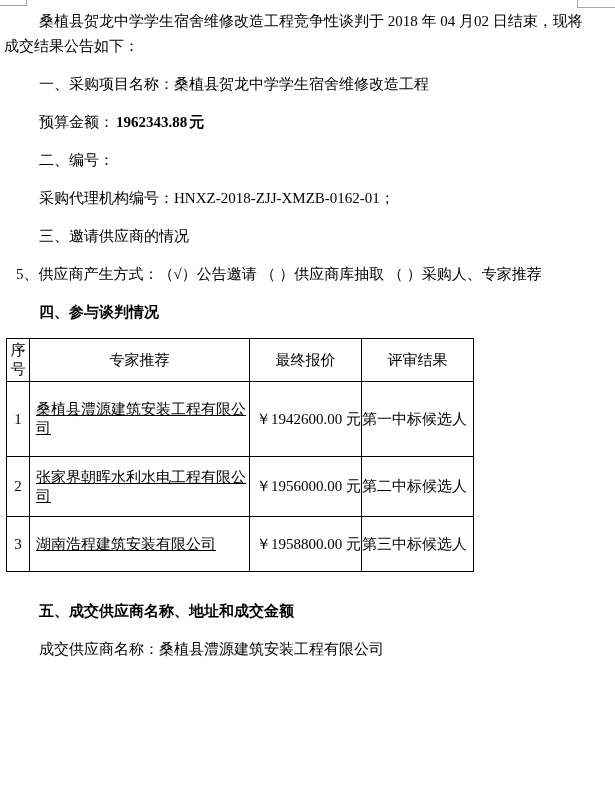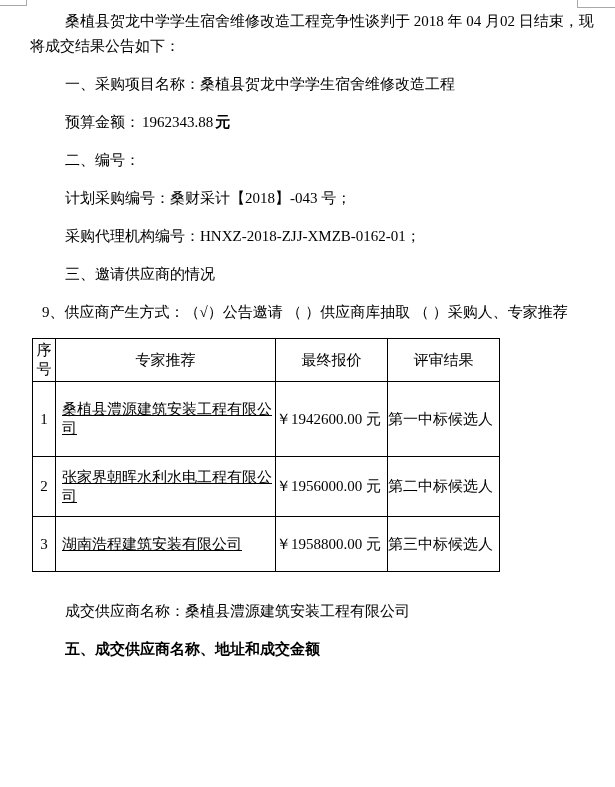--- a/index.html
+++ b/index.html
@@ -11,73 +11,73 @@
     overflow: hidden;
     font-family: "Liberation Serif", "DejaVu Serif", serif;
     font-size: 15px;
     color: #000000;
   }
   .crop-mark { position: absolute; top: 0; }
   .crop-mark.left  { left: 0;  width: 27px; height: 6px;
                      border-bottom: 1px solid #a8a8a8; border-right: 1px solid #a8a8a8; }
   .crop-mark.right { right: 0; width: 38px; height: 8px;
                      border-bottom: 1px solid #a8a8a8; border-left: 1px solid #a8a8a8; }
-  .content { padding: 9px 20px 0 30px; }
+  .content { padding: 9px 20px 0 4px; }
   p { line-height: 25px; margin-bottom: 13px; }
   .intro { text-indent: 35px; }
   .indent { padding-left: 35px; }
   .small-indent { padding-left: 12px; }
   .bold { font-weight: bold; }
-  .budget-amount { font-weight: normal; margin: 16px 2px; }
+  .budget-amount { font-weight: bold; margin: 16px 2px; }
   .budget-unit { font-weight: bold; }
   table {
     border-collapse: collapse;
     table-layout: fixed;
     margin: 12px 0 27px 2px;
     width: 467px;
   }
   th, td { border: 1px solid #000000; }
   th {
     font-weight: normal;
     text-align: center;
     line-height: 19px;
     height: 43px;
   }
   tr.row-1 { height: 75px; }
   tr.row-2 { height: 60px; }
   tr.row-3 { height: 55px; }
   td.cell-seq    { text-align: center; }
   td.cell-name   { text-align: left; padding-left: 6px; text-decoration: underline; }
-  td.cell-price  { text-align: left; }
+  td.cell-price  { text-align: right; }
   td.cell-result { }
 </style>
 </head>
 <body>
 
 <div class="crop-mark left"></div>
 <div class="crop-mark right"></div>
 
 <div class="content">
 
   <p class="intro">桑植县贺龙中学学生宿舍维修改造工程竞争性谈判于 2018 年 04 月02 日结束，现将成交结果公告如下：</p>
 
   <p class="indent">一、采购项目名称：桑植县贺龙中学学生宿舍维修改造工程</p>
 
   <p class="indent"><span>预算金额：</span><span class="budget-amount">1962343.88</span><span class="budget-unit">元</span></p>
 
   <p class="indent">二、编号：</p>
 
-  <p class="indent">计划采购编号：桑财采计【2018】-043 号；</p>
 
   <p class="indent">采购代理机构编号：HNXZ-2018-ZJJ-XMZB-0162-01；</p>
 
   <p class="indent">三、邀请供应商的情况</p>
 
-  <p class="small-indent">9、供应商产生方式：（√）公告邀请 （ ）供应商库抽取 （ ）采购人、专家推荐</p>
+  <p class="small-indent">5、供应商产生方式：（√）公告邀请 （ ）供应商库抽取 （ ）采购人、专家推荐</p>
 
+  <p class="indent bold">四、参与谈判情况</p>
 
   <table>
     <colgroup>
       <col style="width:23px">
         <col style="width:220px">
         <col style="width:112px">
         <col style="width:112px">
     </colgroup>
     <thead>
       <tr>
@@ -102,19 +102,19 @@
       </tr>
       <tr class="row-3">
         <td class="cell-seq">3</td>
         <td class="cell-name">湖南浩程建筑安装有限公司</td>
         <td class="cell-price">￥1958800.00 元</td>
         <td class="cell-result">第三中标候选人</td>
       </tr>
     </tbody>
   </table>
 
+  <p class="indent bold">五、成交供应商名称、地址和成交金额</p>
+
   <p class="indent">成交供应商名称：桑植县澧源建筑安装工程有限公司</p>
-
-  <p class="indent bold">五、成交供应商名称、地址和成交金额</p>
 
 
 
 </div>
 
 </body></html>

